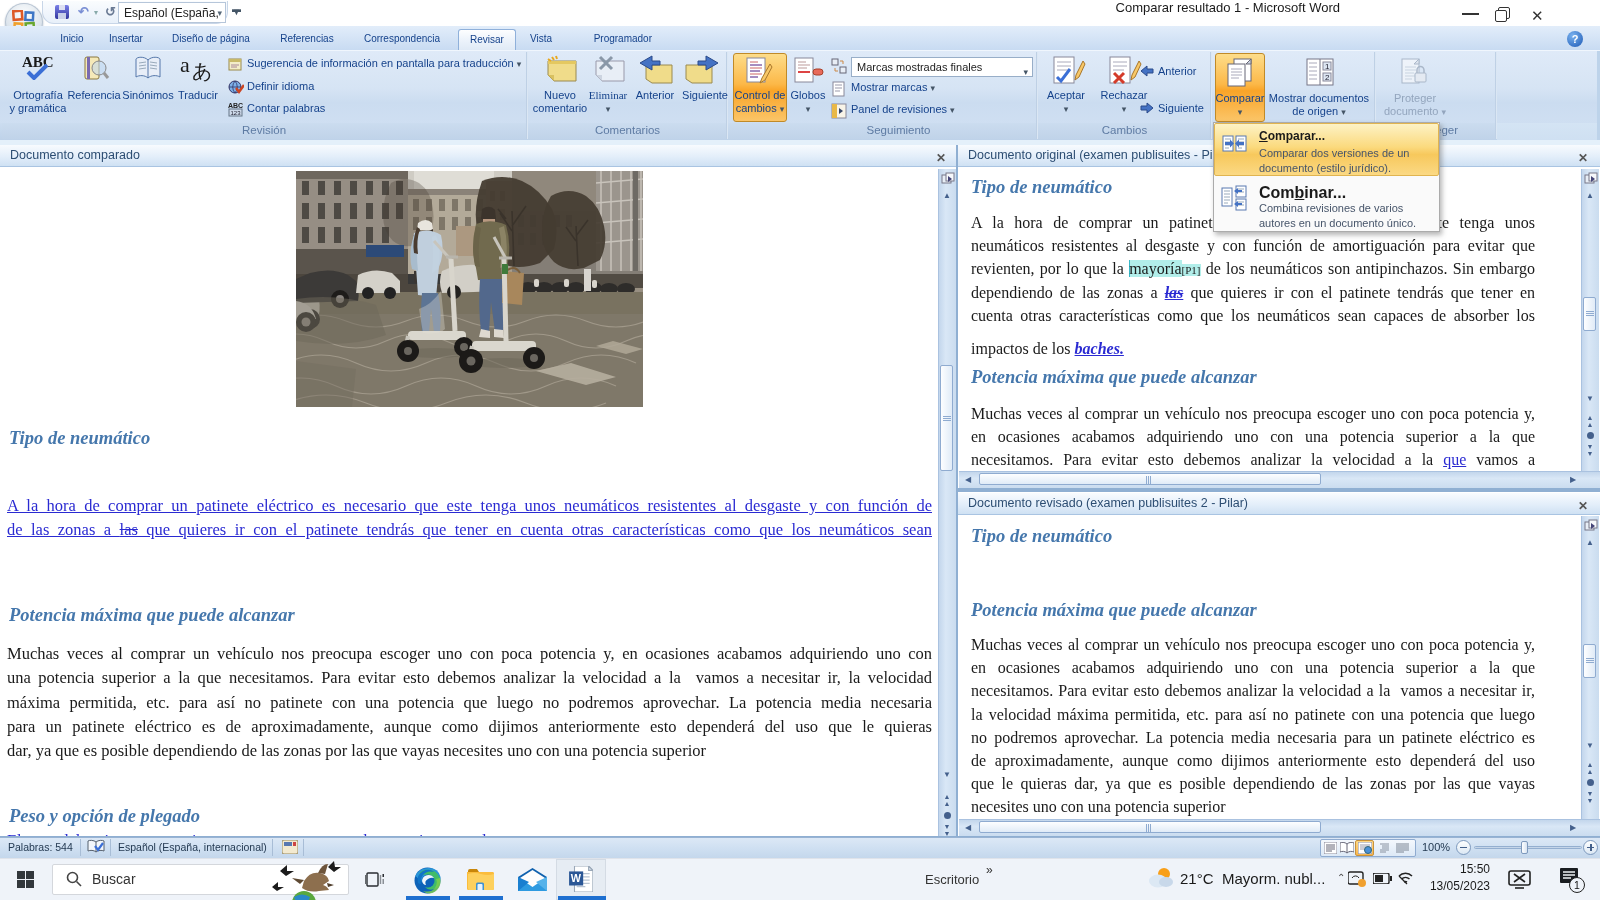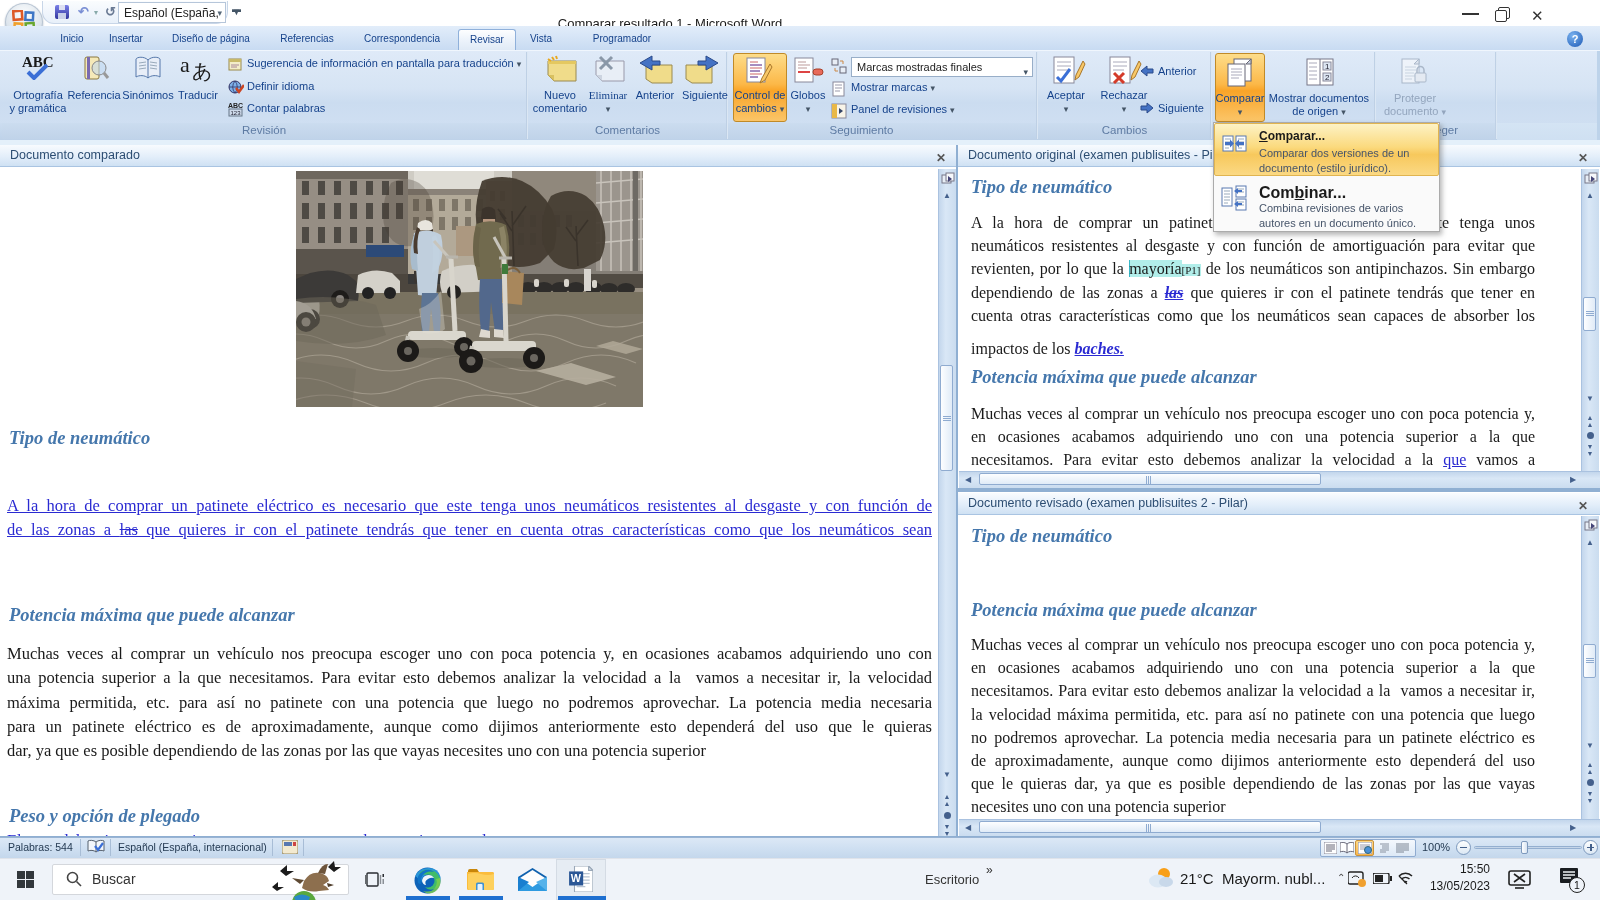--- a/index.html
+++ b/index.html
@@ -22,21 +22,21 @@
 .vscr{position:absolute;width:18px;background:linear-gradient(90deg,#c3d6ec,#d9e7f6 40%,#cadcef);border-left:1px solid #aac2e0;}
 .hscr{position:absolute;height:17px;background:linear-gradient(#c3d6ec,#d9e7f6 40%,#cadcef);border-top:1px solid #aac2e0;}
 .thumbv{position:absolute;left:2px;width:13px;background:linear-gradient(90deg,#fdfeff,#e0ebf7);border:1px solid #8fabd0;border-radius:2px;}
 .thumbh{position:absolute;top:2px;height:12px;background:linear-gradient(#fdfeff,#e0ebf7);border:1px solid #8fabd0;border-radius:2px;}
 .sarr{position:absolute;font-size:8px;color:#44608c;width:18px;text-align:center;}
 </style>
 </head>
 <body>
 
 <div class="abs" style="left:0;top:0;width:1600px;height:26px;background:#fff;"></div>
-<div class="abs" style="left:0;top:16px;width:1340px;text-align:center;font-size:13px;color:#1a1a1a;">Comparar resultado 1 - Microsoft Word</div>
+<div class="abs" style="left:0;top:0;width:1340px;text-align:right;font-size:13px;color:#1a1a1a;">Comparar resultado 1 - Microsoft Word</div>
 <div class="abs" style="left:1462px;top:13px;width:17px;height:1.6px;background:#333;"></div>
 <div class="abs" style="left:1498px;top:7px;width:12px;height:12px;border:1.5px solid #333;border-radius:2px;background:#fff;"></div>
 <div class="abs" style="left:1495px;top:10px;width:12px;height:12px;border:1.5px solid #333;border-radius:2px;background:#fff;"></div>
 <div class="abs" style="left:1531px;top:7px;font-size:15px;color:#333;">✕</div>
 
 <div class="abs" style="left:42px;top:1px;width:186px;height:23px;background:linear-gradient(#fafcfe,#e8f0fa);border:1px solid #c8d6e8;border-radius:0 0 12px 12px;border-top:none;"></div>
 <div class="abs" style="left:118px;top:2px;width:108px;height:21px;background:#fff;border:1px solid #b6c6da;font-size:12px;color:#222;line-height:20px;padding-left:5px;white-space:nowrap;overflow:hidden;">Español (España, <span style="position:absolute;right:3px;top:0;color:#567;font-size:9px;">▾</span></div>
 
 <div class="abs" style="left:55px;top:5px;width:14px;height:14px;background:linear-gradient(#7a80e8,#31359c);border-radius:2px;"></div>
 <div class="abs" style="left:59px;top:5px;width:6px;height:5px;background:#dde0f2;"></div>
@@ -56,30 +56,30 @@
 </svg>
 
 <div class="abs" style="left:0;top:26px;width:1600px;height:24px;background:linear-gradient(#e2edfa,#c8dbf2);"></div>
 <div class="tab" style="left:50px;width:44px;">Inicio</div>
 <div class="tab" style="left:98px;width:56px;">Insertar</div>
 <div class="tab" style="left:158px;width:106px;">Diseño de página</div>
 <div class="tab" style="left:268px;width:78px;">Referencias</div>
 <div class="tab" style="left:350px;width:104px;">Correspondencia</div>
 <div class="tab tabactive" style="left:458px;width:58px;">Revisar</div>
 <div class="tab" style="left:520px;width:42px;">Vista</div>
-<div class="tab" style="left:579px;width:86px;">Programador</div>
+<div class="tab" style="left:566px;width:86px;text-align:right;">Programador</div>
 <div class="abs" style="left:1567px;top:31px;width:16px;height:16px;border-radius:50%;background:radial-gradient(circle at 35% 30%,#79b2ef,#1d59b5);color:#fff;font-size:11px;font-weight:bold;text-align:center;line-height:16px;">?</div>
 
 <div class="abs" style="left:0;top:50px;width:1600px;height:90px;background:linear-gradient(#dfeaf8 0%,#d6e4f4 42%,#cbdcf0 58%,#d2e1f3 100%);border-top:1px solid #f0f6fd;"></div>
 <div class="abs" style="left:0;top:123px;width:1600px;height:17px;background:linear-gradient(#ccddf0,#bed2e9);"></div>
 <div class="abs" style="left:0;top:140px;width:1600px;height:5px;background:#e4f0fa;"></div>
 
 <div class="rglabel" style="left:2px;width:524px;">Revisión</div>
 <div class="rglabel" style="left:529px;width:197px;">Comentarios</div>
-<div class="rglabel" style="left:692px;width:339px;">Seguimiento</div>
+<div class="rglabel" style="left:729px;width:339px;">Seguimiento</div>
 <div class="rglabel" style="left:1039px;width:171px;">Cambios</div>
 <div class="rglabel" style="left:1213px;width:161px;">Comparar</div>
 <div class="rglabel" style="left:1377px;width:118px;">Proteger</div>
 <div class="rgsep" style="left:526px;"></div>
 <div class="rgsep" style="left:726px;"></div>
 <div class="rgsep" style="left:1036px;"></div>
 <div class="rgsep" style="left:1210px;"></div>
 <div class="rgsep" style="left:1374px;"></div>
 <div class="rgsep" style="left:1495px;"></div>
 <div class="abs" style="left:1497px;top:123px;width:100px;height:17px;background:linear-gradient(#d4e4f4,#cfe0f2);"></div>

